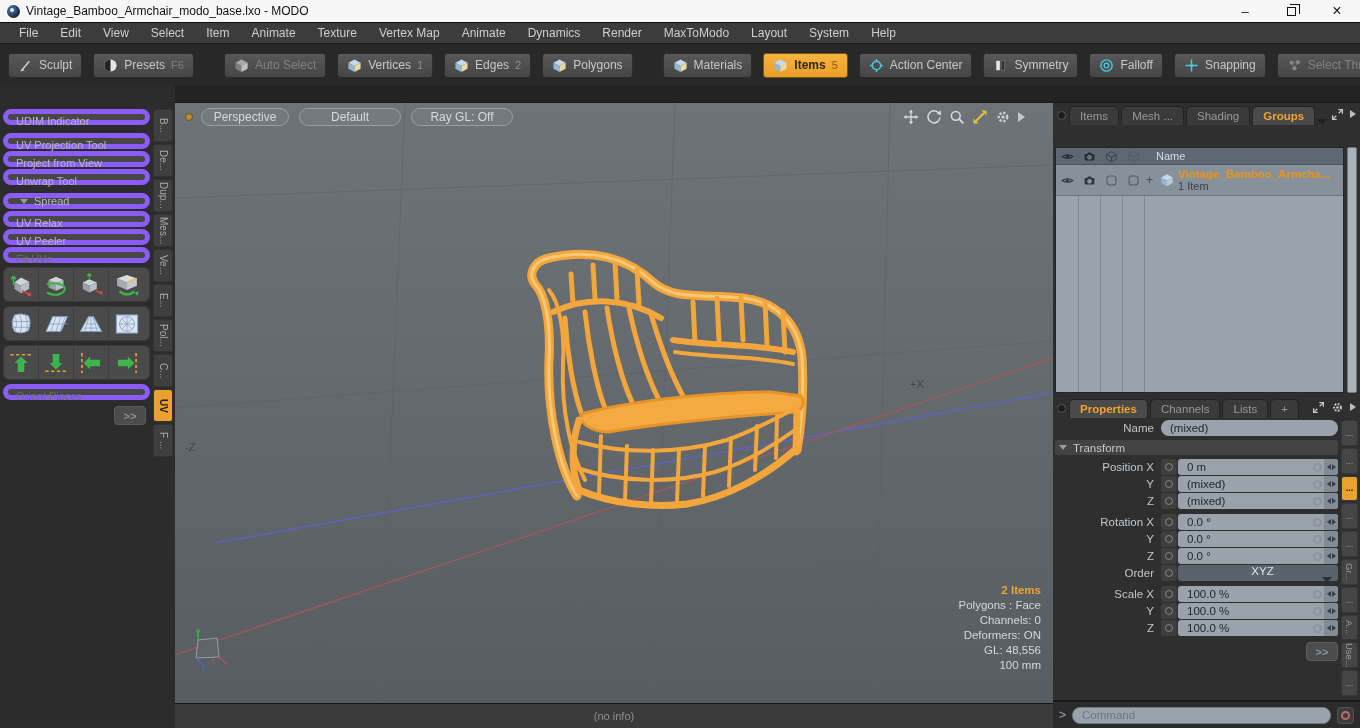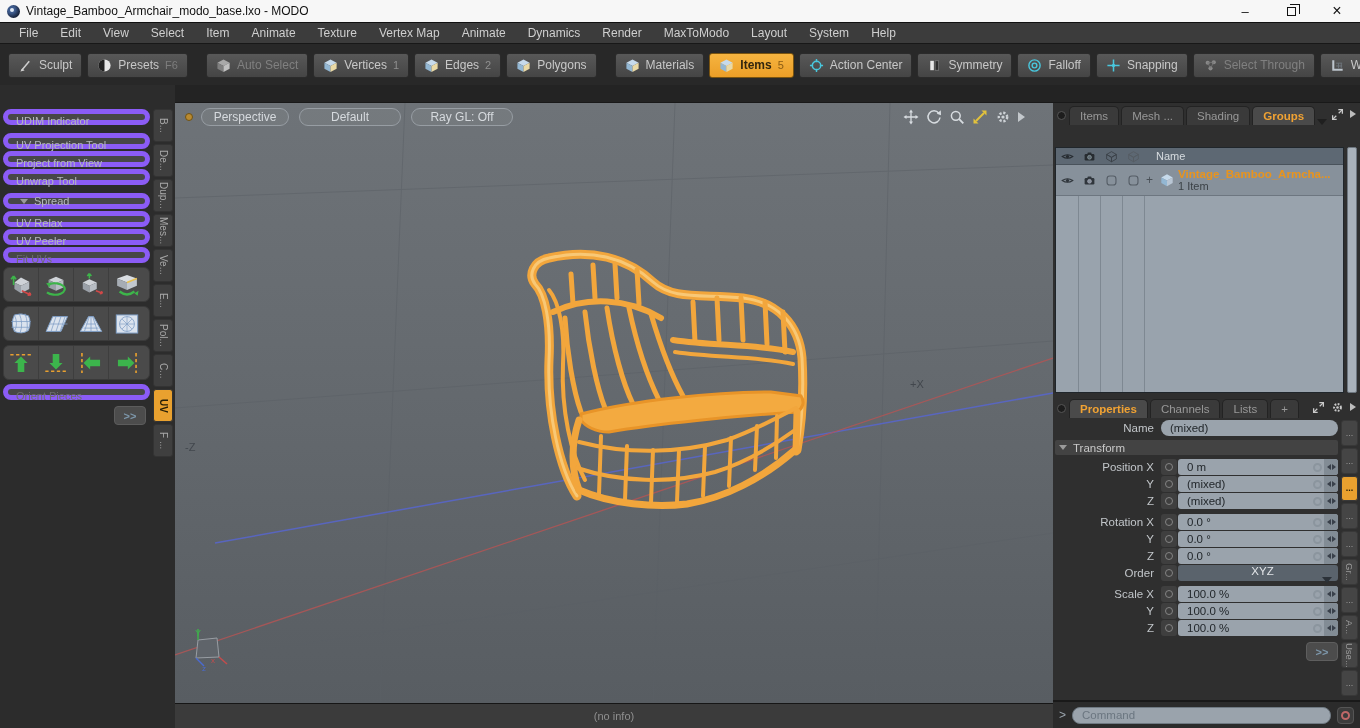--- a/index.html
+++ b/index.html
@@ -22,21 +22,21 @@
   .restore-glyph::before { content:""; position:absolute; left:2px; top:-4px; width:9px; height:9px;
     border:1px solid #111; border-bottom:none; border-left:none; }
 
   
   .menubar { position:absolute; left:0; top:23px; width:1360px; height:21px; background:#3c3c3c;
     display:flex; align-items:center; padding-left:8px; border-bottom:1px solid #181818; }
   .menu-item { color:#cfcfcf; font-size:12px; padding:17px 11px; height:100%; display:flex; align-items:center; }
 
   
   .toolbar { position:absolute; left:0; top:45px; width:1360px; height:40px; background:#282828;
-    display:flex; align-items:center; padding-left:8px; gap:5px; }
+    display:flex; align-items:center; padding-left:8px; gap:11px; }
   .tbtn { height:25px; background:linear-gradient(#585858,#454545); border:1px solid #2b2b2b;
     border-radius:3px; color:#c8c8c8; font-size:12px; display:inline-flex; align-items:center;
     gap:6px; padding:0 9px; white-space:nowrap; }
   .tbtn.dim { color:#808080; }
   .tbtn.active { background:linear-gradient(#f6b440,#eb9e27); color:#33260e; font-weight:bold;
     border-color:#7a5410; }
   .tbadge { font-size:11px; color:#8f8f8f; font-weight:normal; }
   .tbtn.active .tbadge { color:#8a5c14; }
   .tkey { font-size:11px; color:#7d7d7d; }
   .tsep { width:2px; height:32px; background:#1d1d1d; margin:0 4px; }
@@ -534,20 +534,28 @@
             <path d="M1.5,9.5 v5 h5 Z" fill="#e2c23c"></path>
           </svg>
         <svg viewBox="0 0 16 16">
             <circle cx="8" cy="8" r="4.2" fill="none" stroke="#cdd2d6" stroke-width="2.4" stroke-dasharray="2.2,1.7"></circle>
             <circle cx="8" cy="8" r="1.6" fill="#cdd2d6"></circle>
           </svg>
         <span class="flyout"></span>
       </div>
       <div class="axis-label" style="left:735px; top:275px;">+X</div>
       <div class="axis-label" style="left:10px; top:338px;">-Z</div>
+      <div class="vp-stats">
+        <div class="hl">2 Items</div>
+        <div>Polygons : Face</div>
+        <div>Channels: 0</div>
+        <div>Deformers: ON</div>
+        <div>GL: 48,556</div>
+        <div>100 mm</div>
+      </div>
       <svg class="gizmo" viewBox="0 0 44 46">
         <polygon points="13,13 32,11 34,30 11,31" fill="#5f646a" stroke="#989da3" stroke-width="1"></polygon>
         <line x1="13" y1="13" x2="13" y2="2" stroke="#3fae4c" stroke-width="1.5"></line>
         <text x="10" y="9" fill="#3fae4c" font-size="9">Y</text>
         <path d="M34,30 l8,7" stroke="#c44c4c" stroke-width="1.5" fill="none"></path>
         <text x="26" y="36" fill="#c44c4c" font-size="8">x</text>
         <path d="M11,31 l8,8" stroke="#4a6ad0" stroke-width="1.5" fill="none"></path>
         <text x="17" y="44" fill="#4a6ad0" font-size="8">z</text>
       </svg>
     </div>

